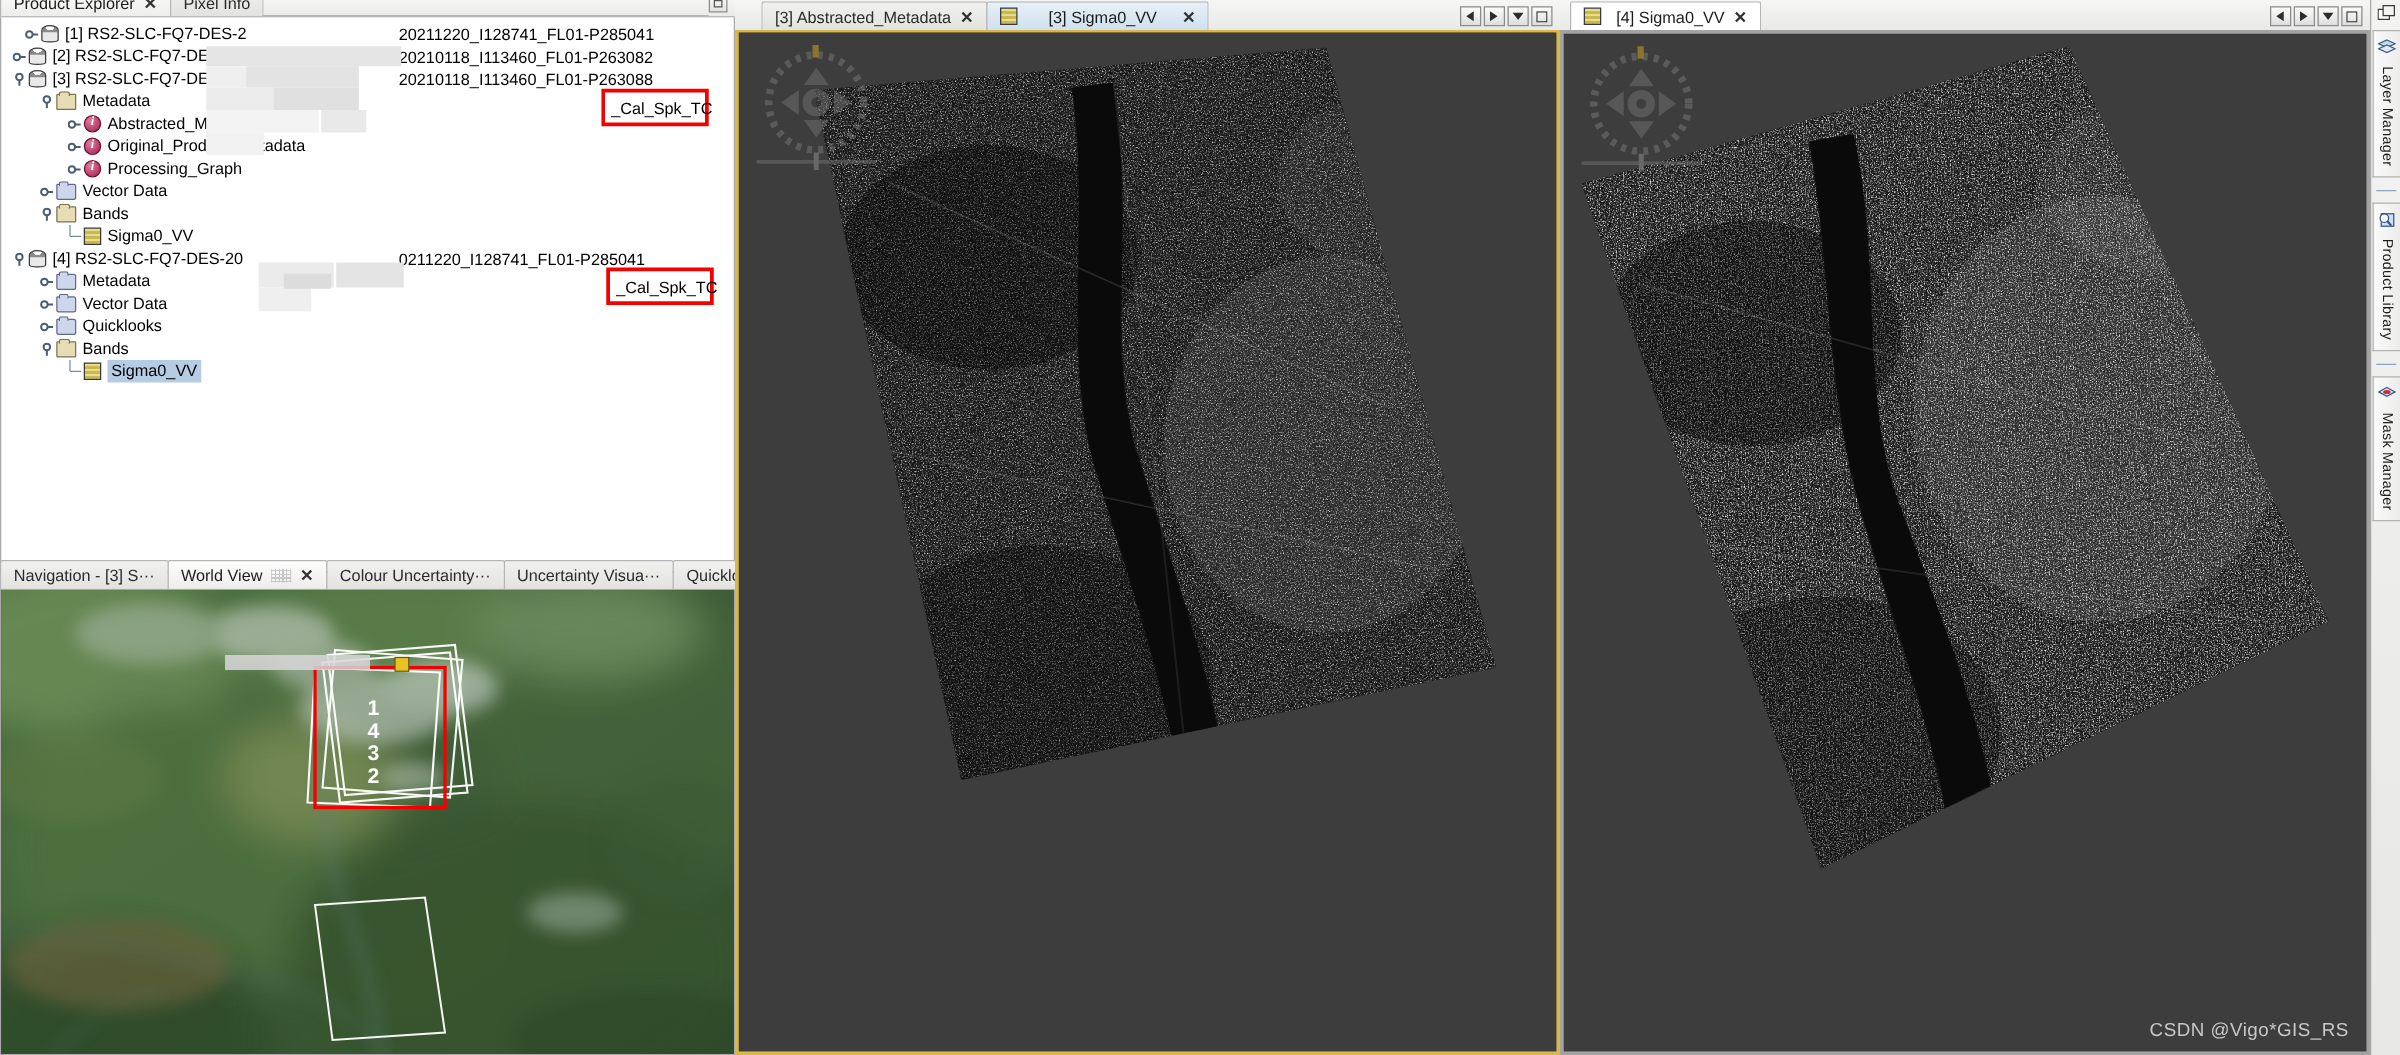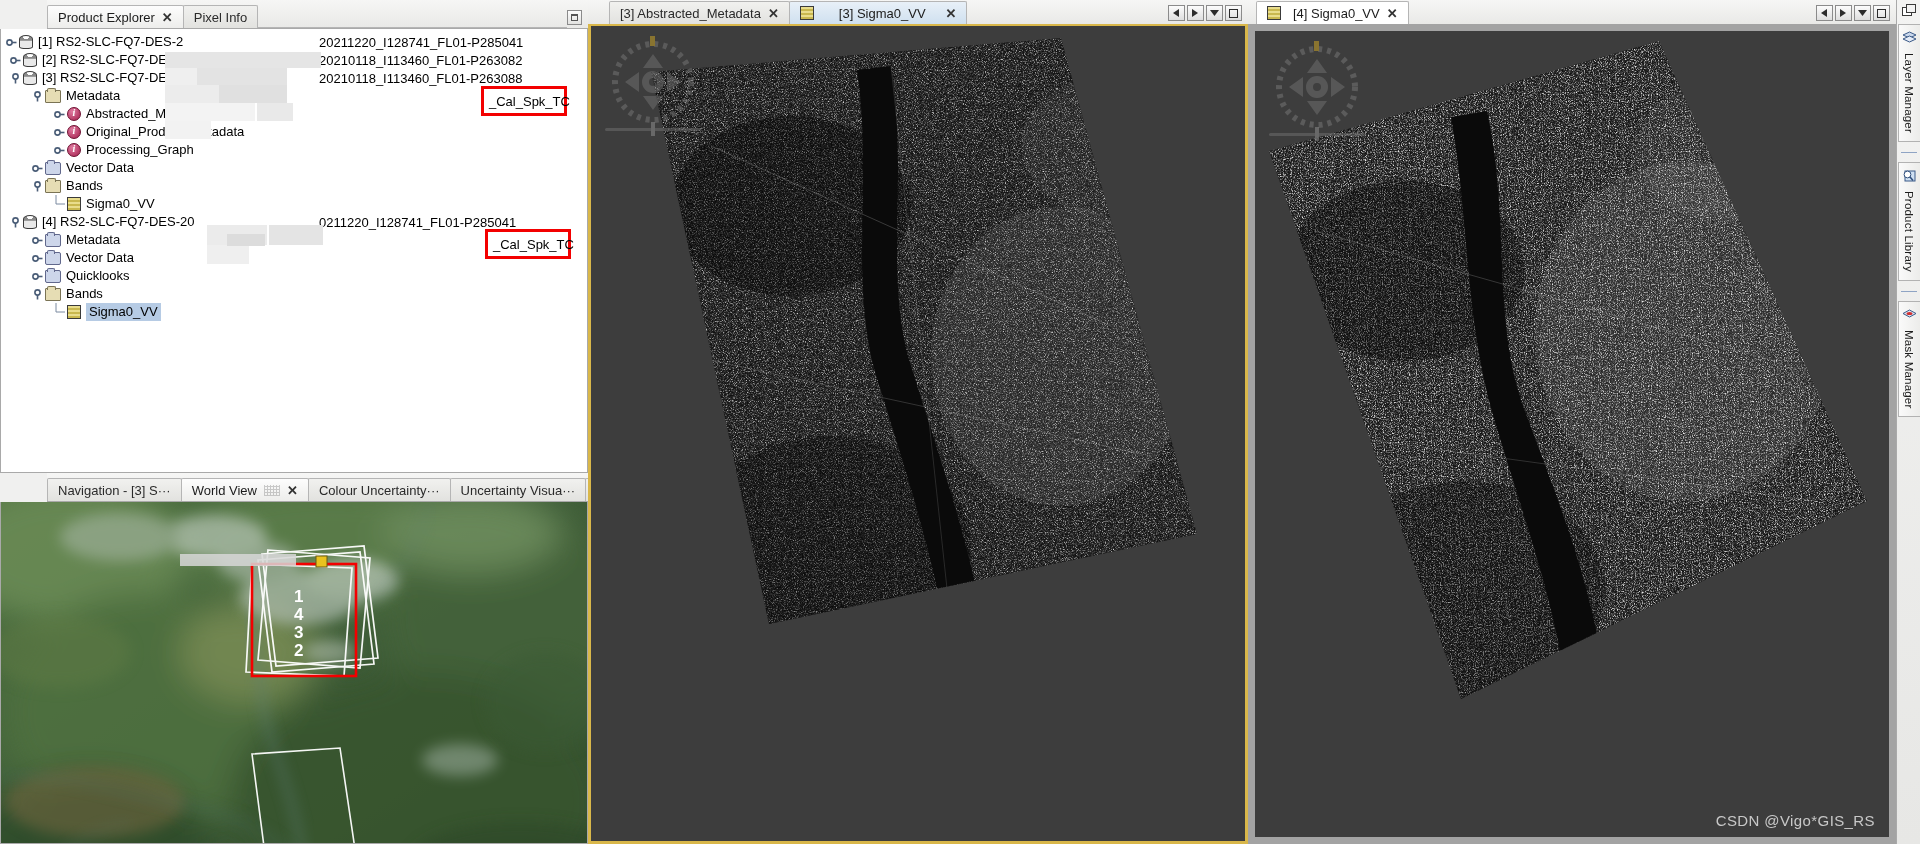--- a/index.html
+++ b/index.html
@@ -11,25 +11,24 @@
     font-size: 13px;
     background: #f0f0ef;
   }
   .app { position: relative; width: 1920px; height: 844px; display: flex; }
 
   
   .left-col { width: 588px; height: 844px; display: flex; flex-direction: column; background:#f0f0ef; }
 
   
   .tabstrip {
-    height: 29px; display: flex; align-items: flex-end;
+    height: 14px; display: flex; align-items: flex-end;
     background: linear-gradient(#f6f6f5,#e9e9e7);
     border-bottom: 1px solid #a9a9a9;
     position: relative;
-    margin-left: 47px;
   }
   .tab {
     height: 23px; display: flex; align-items: center; gap: 7px;
     padding: 0 10px; font-size: 13px; color: #1b1b1b;
     border: 1px solid #b5b5b5; border-bottom: none;
     background: linear-gradient(#fdfdfd,#ededeb);
     margin-right: -1px; white-space: nowrap;
     border-radius: 2px 2px 0 0;
   }
   .tab.inactive { background: linear-gradient(#f1f1ef,#e2e2df); color:#2a2a2a; }
@@ -110,21 +109,21 @@
   .nav-btn {
     width:17px;height:16px;border:1px solid #8b8b8b;
     background:linear-gradient(#fcfcfc,#dedede);
     display:flex;align-items:center;justify-content:center;cursor:pointer;
   }
   .canvas {
     flex:1 1 auto; position:relative; overflow:hidden;
     background:#3a3a3a;
   }
   .canvas.active { border:3px solid #d9b74a; border-top:2px solid #d9b74a;}
-  .canvas.plain { border:7px solid #a3a3a3; }
+  .canvas.plain { border:3px solid #a3a3a3; }
 
   
   .navwidget { position:absolute; left:14px; top:8px; width:96px; height:108px; opacity:.55;}
   .zoomslider { position:absolute; left:14px; top:96px; width:96px; height:14px; opacity:.55;}
   .zoomslider .track { position:absolute; top:6px; left:0; right:0; height:3px; background:#6e6e6e; border-radius:2px;}
   .zoomslider .knob { position:absolute; top:0; left:46px; width:4px; height:14px; background:#8c8c8c;}
 
   
   .rail {
     width:24px; height:844px; background:linear-gradient(#f3f3f2,#e7e7e5);
@@ -165,21 +164,21 @@
         <span>Pixel Info</span>
       </div>
       <div class="tab-spacer"></div>
       <div class="win-btn">
           <i></i>
         </div>
     </div>
 
     <div class="explorer">
       <div class="tree" id="tree">
-          <div class="node" style="padding-left: 2px;">
+          <div class="node" style="padding-left: 16px;">
             <span class="handle">
               <svg width="11" height="11">
                 <circle cx="3.5" cy="5.5" r="2.6" fill="none" stroke="#4a5d77" stroke-width="1.6"></circle>
                 <line x1="6" y1="5.5" x2="10.5" y2="5.5" stroke="#4a5d77" stroke-width="1.6"></line>
               </svg>
             </span>
             <span class="ico db"></span>
             <span class="lbl">[1] RS2-SLC-FQ7-DES-2</span>
             <span style="position: absolute; left: 318px; white-space: nowrap;">20211220_I128741_FL01-P285041</span>
           </div>

